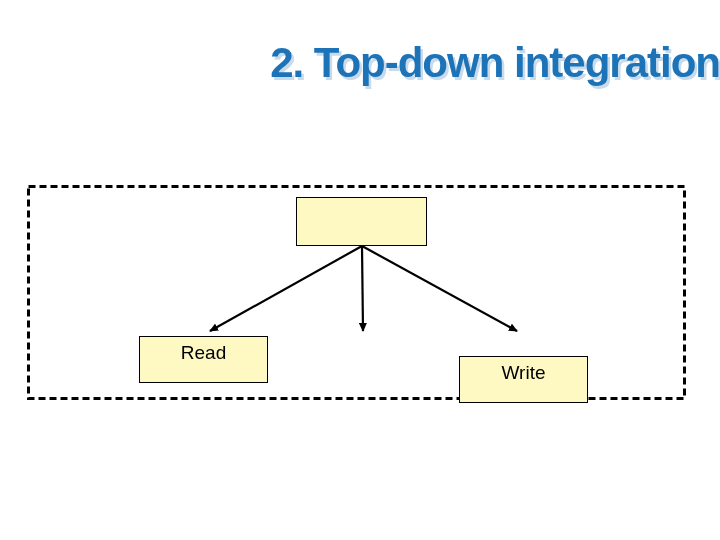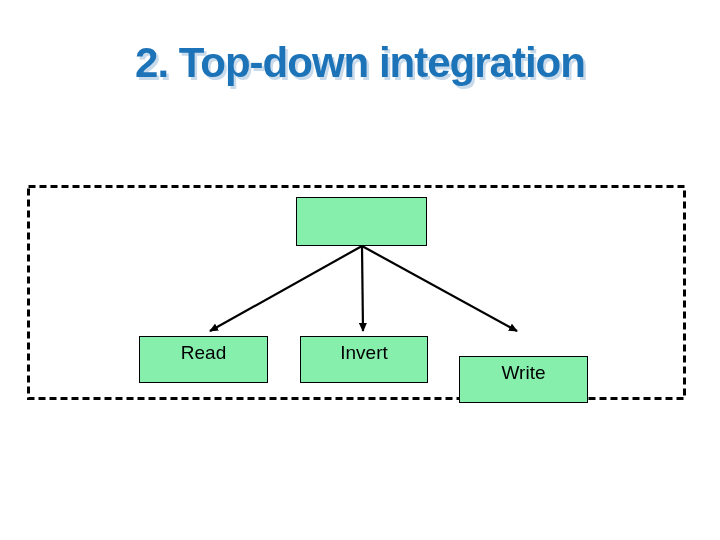--- a/index.html
+++ b/index.html
@@ -17,37 +17,37 @@
   }
   .slide {
     position: relative;
     width: 720px; height: 540px;
     background: var(--bg);
   }
   .slide-title {
     position: absolute;
     top: 38px; left: 0;
     width: 720px;
-    text-align: center;
+    text-align: right;
     font-size: 42px;
     font-weight: bold;
     line-height: 1.2;
     letter-spacing: -1px;
     color: var(--title-color);
     text-shadow: 2.5px 2.5px 0 var(--title-shadow);
   }
   .edges-svg {
     position: absolute;
     left: 0; top: 0;
     width: 720px; height: 540px;
     pointer-events: none;
   }
   .node {
     position: absolute;
-    background: #86efac;
+    background: #fef9c3;
     border: 1.5px solid var(--node-border);
     display: flex;
     justify-content: center;
     align-items: flex-start;
     padding-top: 5px;
     font-size: 19px;
     color: #000000;
   }
   .node-root   { left: 296px; top: 197px; width: 131px; height: 49px; }
   .node-read   { left: 139px; top: 336px; width: 129px; height: 47px; }
@@ -72,17 +72,16 @@
 
     <line x1="362" y1="246" x2="210" y2="331" stroke="#000000" stroke-width="2.2" marker-end="url(#arrowhead)"></line>
     <line x1="362" y1="246" x2="363" y2="331" stroke="#000000" stroke-width="2.2" marker-end="url(#arrowhead)"></line>
     <line x1="362" y1="246" x2="517" y2="331" stroke="#000000" stroke-width="2.2" marker-end="url(#arrowhead)"></line>
   </svg>
 
   <div class="node node-root"></div>
 
   <div class="node node-read">Read</div>
 
-  <div class="node node-invert">Invert</div>
 
   <div class="node node-write">Write</div>
 
 </div>
 
 </body></html>

